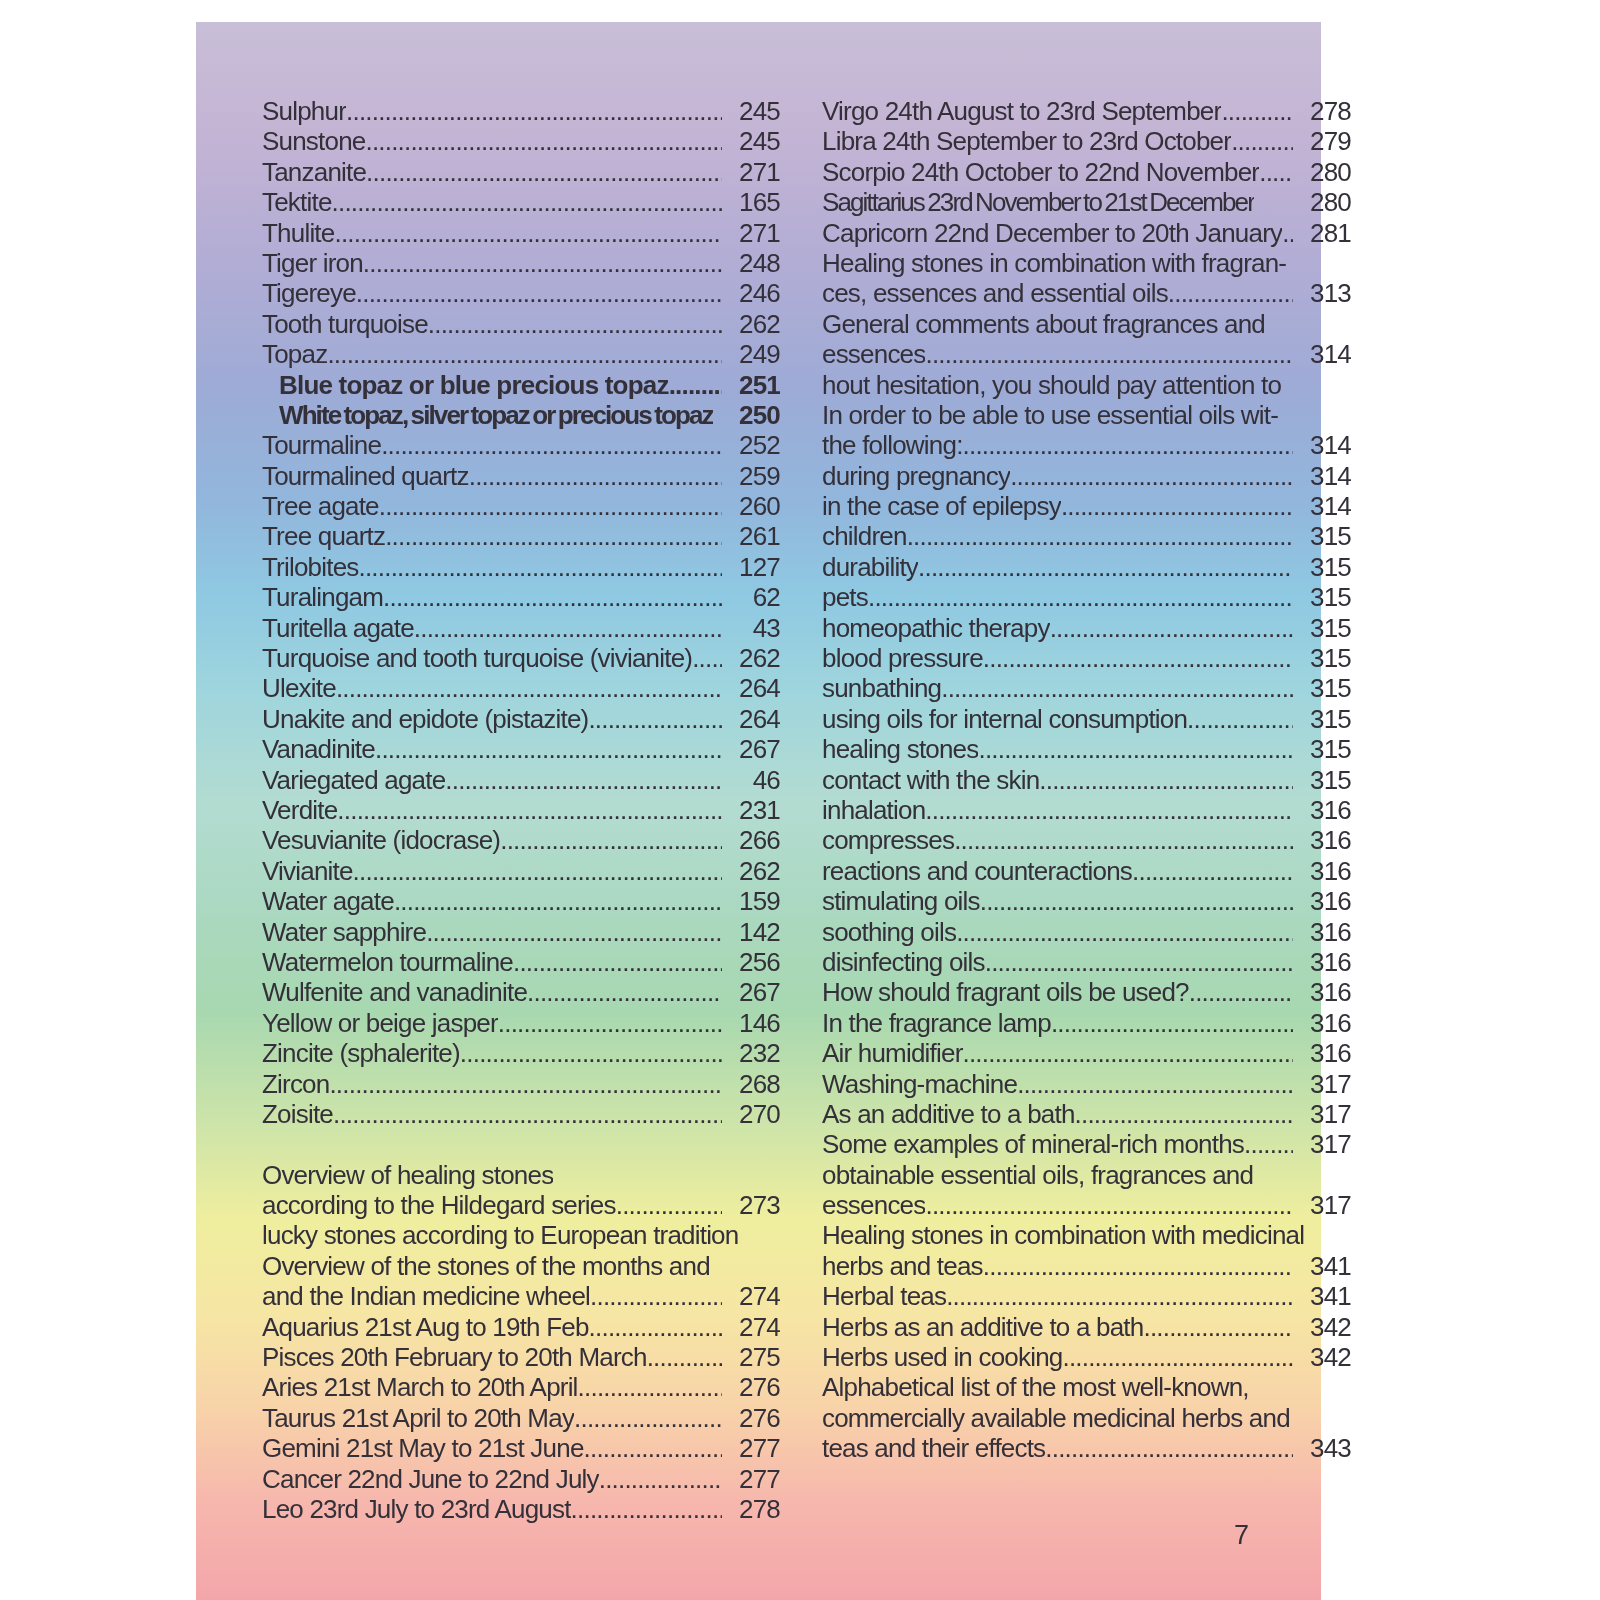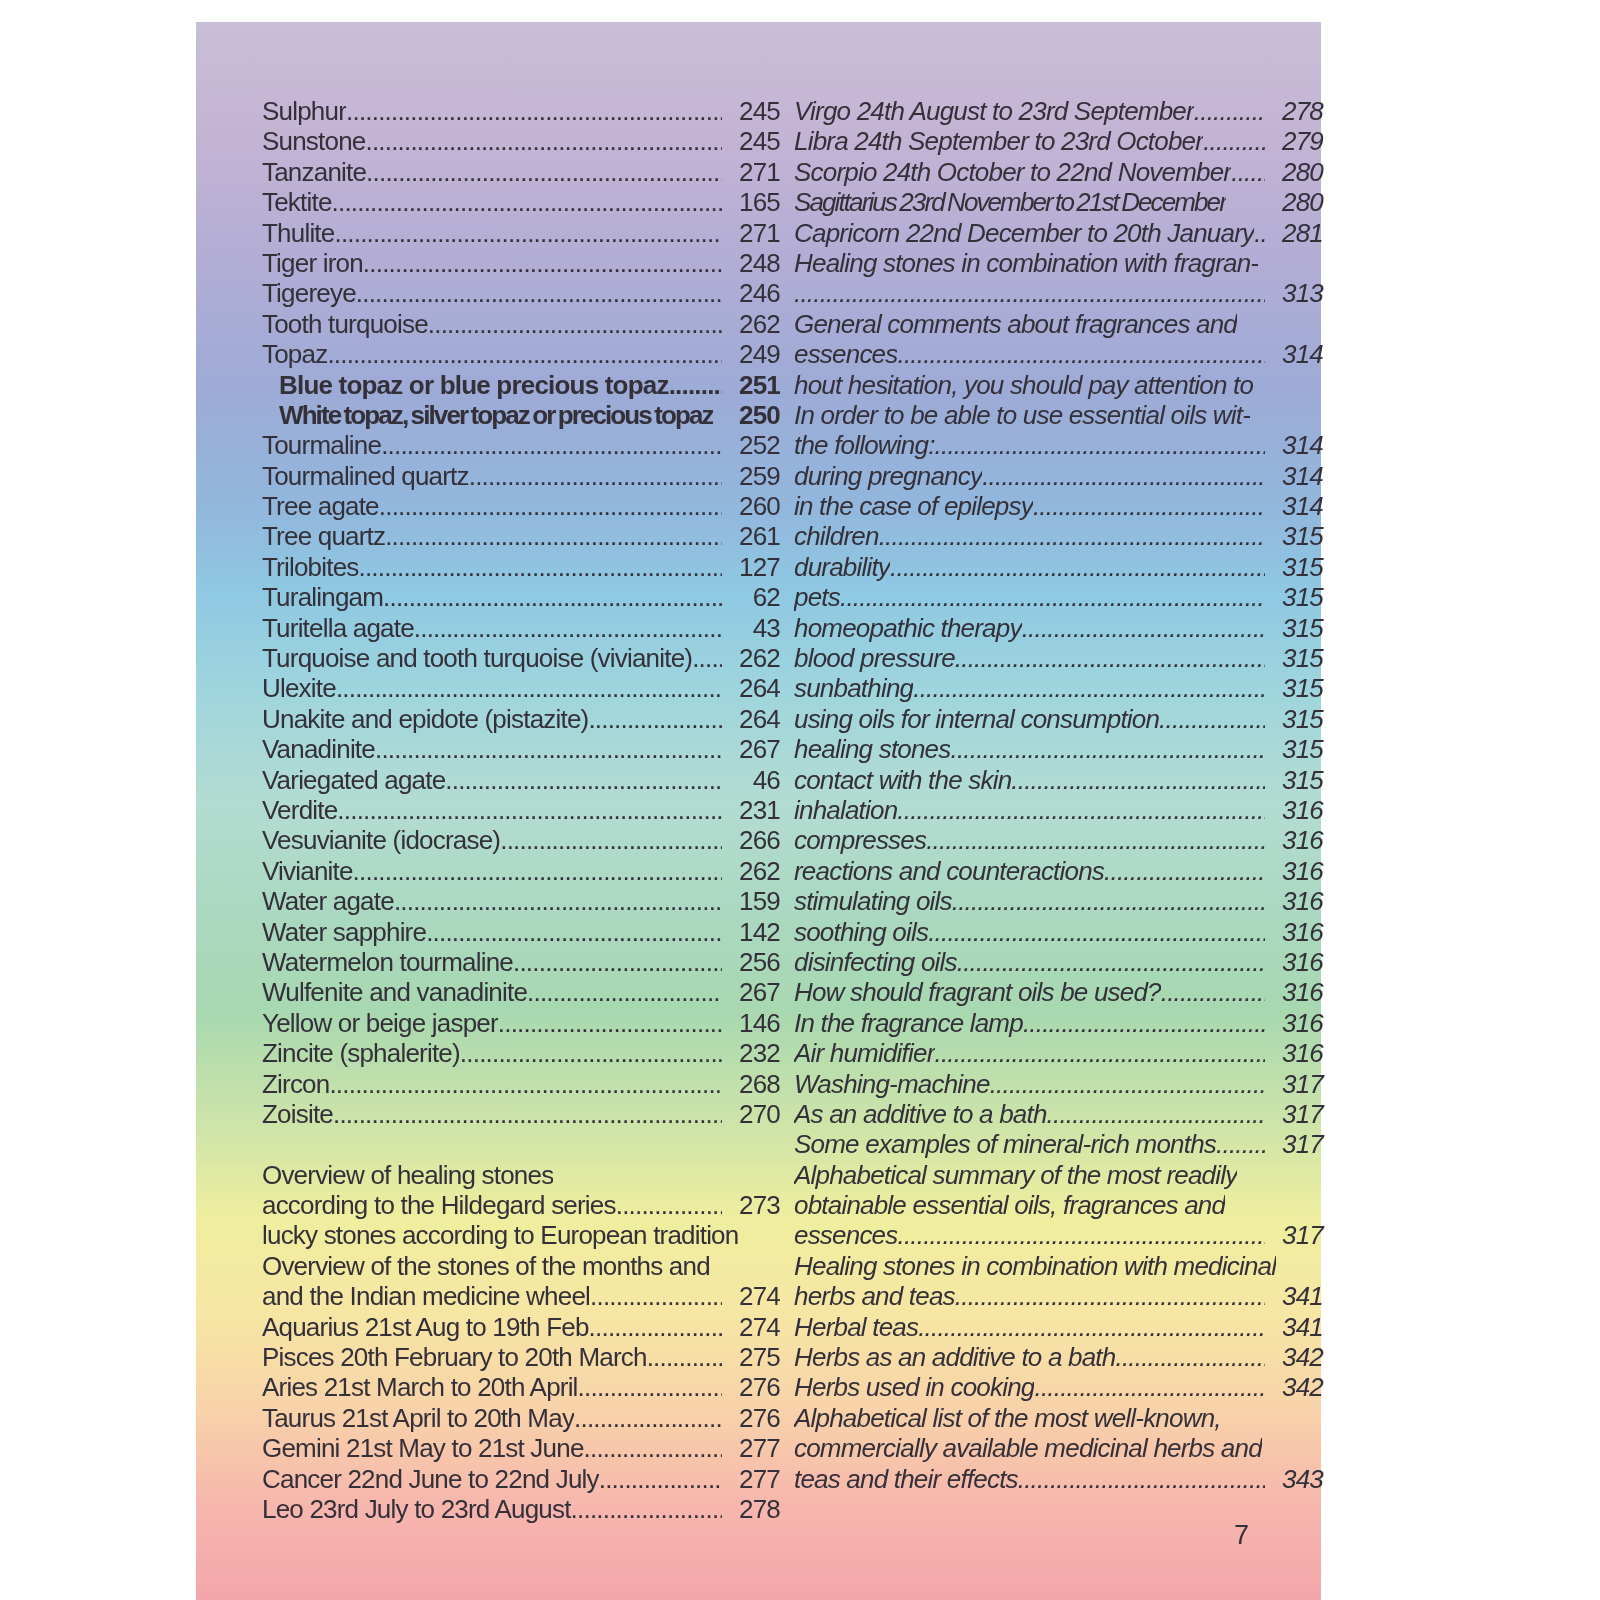--- a/index.html
+++ b/index.html
@@ -12,21 +12,21 @@
   .sheet {
     position: absolute;
     left: 196px; top: 4px;
     width: 1125px; height: 1596px; margin-top: 18px;
   }
   .col {
     position: absolute;
     top: 74px;
   }
   .col-left  { left: 66px;  width: 518px; }
-  .col-right { left: 598px; width: 529px; font-style: italic; }
+  .col-right { left: 626px; width: 529px; }
   .row {
     display: flex;
     align-items: baseline;
     height: 30.4px;
     font-size: 26px;
     line-height: 30.4px;
     letter-spacing: -0.8px;
     white-space: nowrap;
   }
   .row.spacer { height: 30.4px; }
@@ -310,20 +310,21 @@
       </div>
       <div class="row">
         <span class="label">Capricorn 22nd December to 20th January</span>
         <span class="dots">...............................................................................................</span>
         <span class="pg">281</span>
       </div>
       <div class="row">
         <span class="label">Healing stones in combination with fragran-</span>
       </div>
       <div class="row">
+        <span class="label">ces, essences and essential oils</span>
         <span class="dots">...............................................................................................</span>
         <span class="pg">313</span>
       </div>
       <div class="row">
         <span class="label">General comments about fragrances and</span>
       </div>
       <div class="row">
         <span class="label">essences</span>
         <span class="dots">...............................................................................................</span>
         <span class="pg">314</span>
@@ -446,23 +447,20 @@
       </div>
       <div class="row">
         <span class="label">As an additive to a bath</span>
         <span class="dots">...............................................................................................</span>
         <span class="pg">317</span>
       </div>
       <div class="row">
         <span class="label">Some examples of mineral-rich months</span>
         <span class="dots">...............................................................................................</span>
         <span class="pg">317</span>
-      </div>
-      <div class="row">
-        <span class="label">Alphabetical summary of the most readily</span>
       </div>
       <div class="row">
         <span class="label">obtainable essential oils, fragrances and</span>
       </div>
       <div class="row">
         <span class="label">essences</span>
         <span class="dots">...............................................................................................</span>
         <span class="pg">317</span>
       </div>
       <div class="row">

